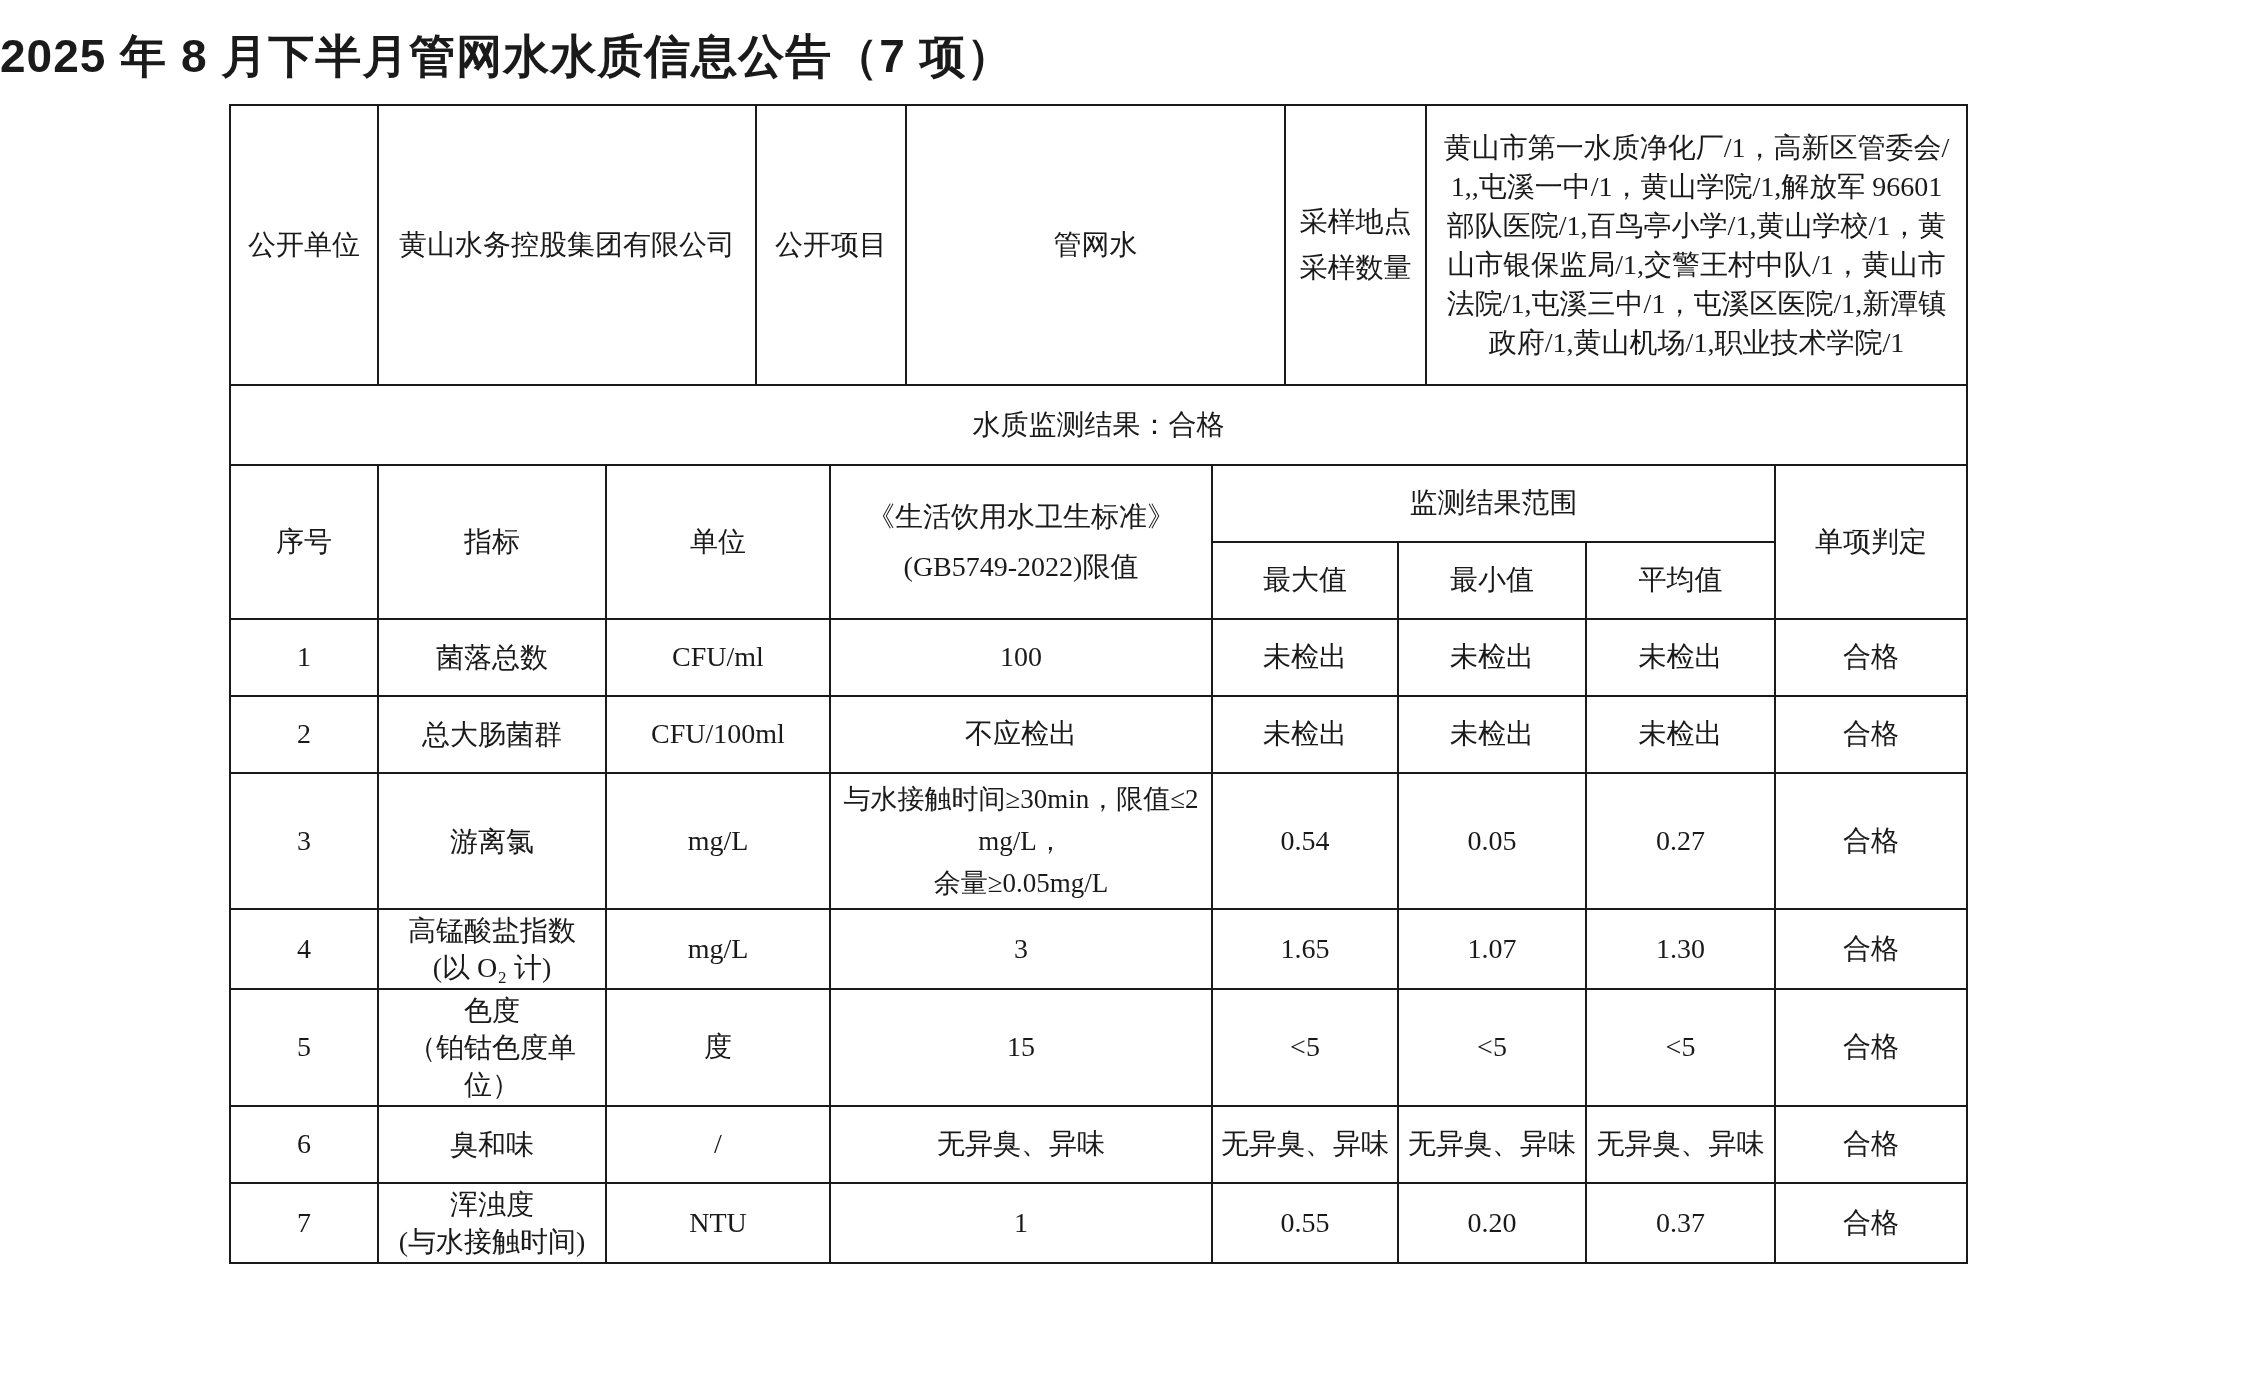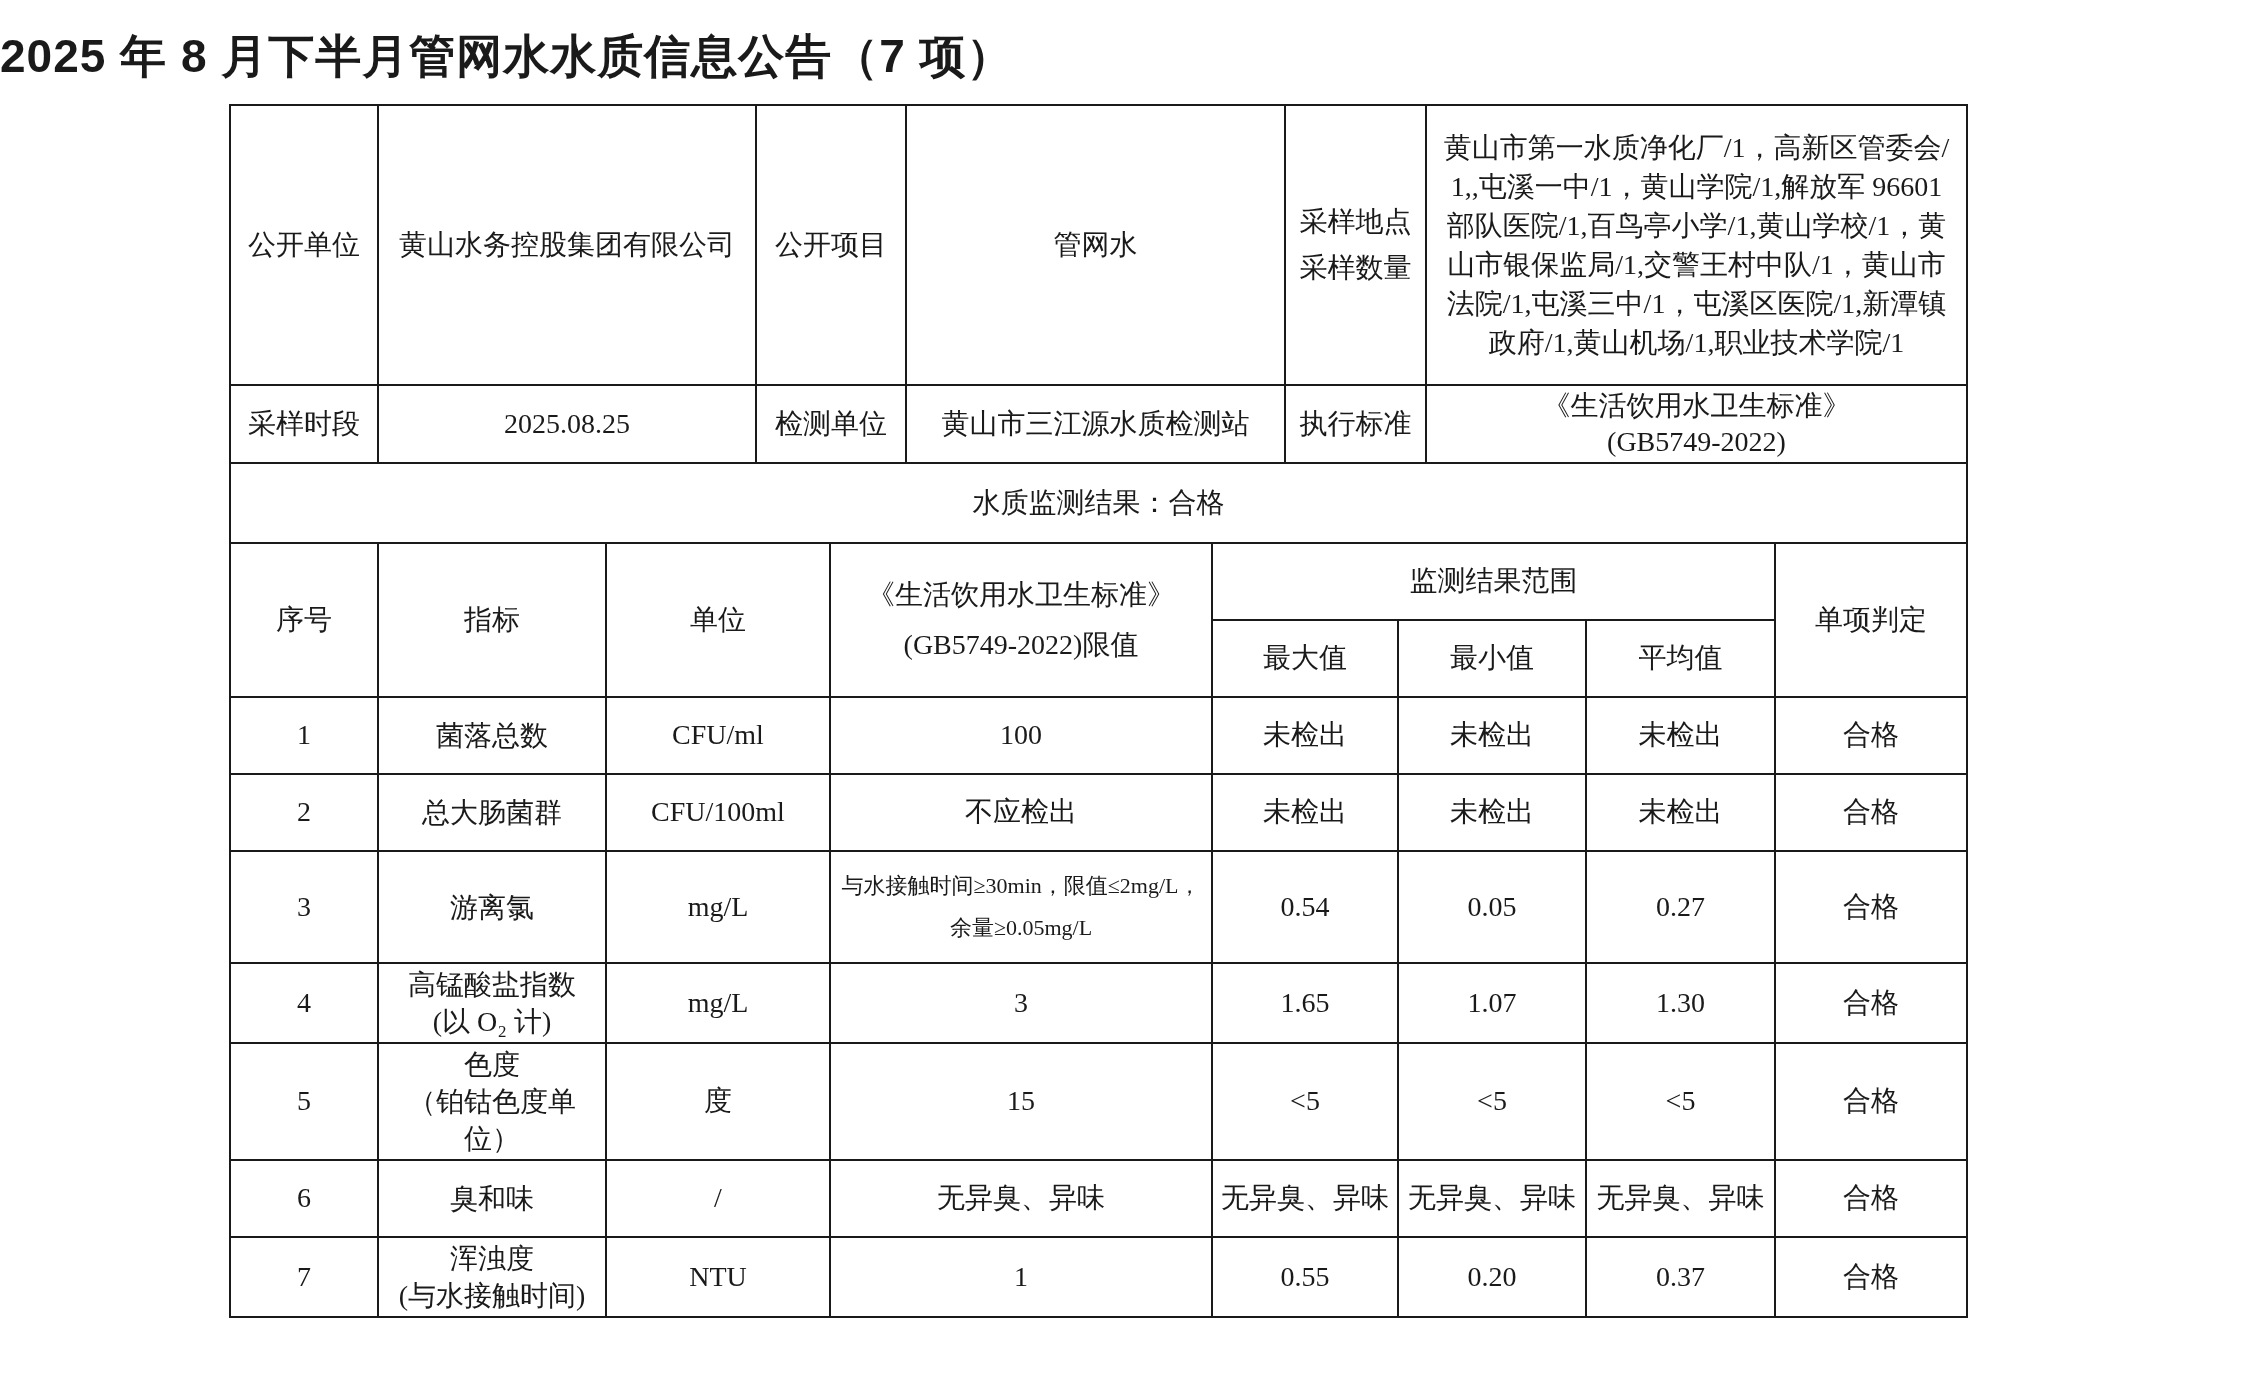--- a/index.html
+++ b/index.html
@@ -55,21 +55,21 @@
   .locations {
     font-size: 28px;
     line-height: 39px;
     padding: 22px 10px;
     text-align: center;
   }
   .sample-label .line { line-height: 46px; }
   .std-value .line { line-height: 36px; }
   .limit-head .line { line-height: 50px; }
   .indicator .line { line-height: 37px; }
-  .limit-small { font-size: 22px; padding: 13px 4px; }
+  .limit-small { font-size: 27px; padding: 4px 4px; }
   .limit-small .line { line-height: 42px; }
 </style>
 </head>
 <body>
 
 <div class="page">
   <h1 class="title">2025 年 8 月下半月管网水水质信息公告（7 项）</h1>
 
   <div class="doc">
 
@@ -87,31 +87,20 @@
           <td>公开单位</td>
           <td>黄山水务控股集团有限公司</td>
           <td>公开项目</td>
           <td>管网水</td>
           <td class="sample-label">
             <span class="line">采样地点</span>
             <span class="line">采样数量</span>
           </td>
           <td class="locations">黄山市第一水质净化厂/1，高新区管委会/1,,屯溪一中/1，黄山学院/1,解放军 96601 部队医院/1,百鸟亭小学/1,黄山学校/1，黄山市银保监局/1,交警王村中队/1，黄山市法院/1,屯溪三中/1，屯溪区医院/1,新潭镇政府/1,黄山机场/1,职业技术学院/1</td>
         </tr>
-        <tr class="rA2">
-          <td>采样时段</td>
-          <td>2025.08.25</td>
-          <td>检测单位</td>
-          <td>黄山市三江源水质检测站</td>
-          <td>执行标准</td>
-          <td class="std-value">
-            <span class="line">《生活饮用水卫生标准》</span>
-            <span class="line">(GB5749-2022)</span>
-          </td>
-        </tr>
         <tr class="rA3">
           <td colspan="6">水质监测结果：合格</td>
         </tr>
       </tbody>
     </table>
 
     <table class="tB">
       <colgroup>
         <col style="width:148px">
           <col style="width:228px">

